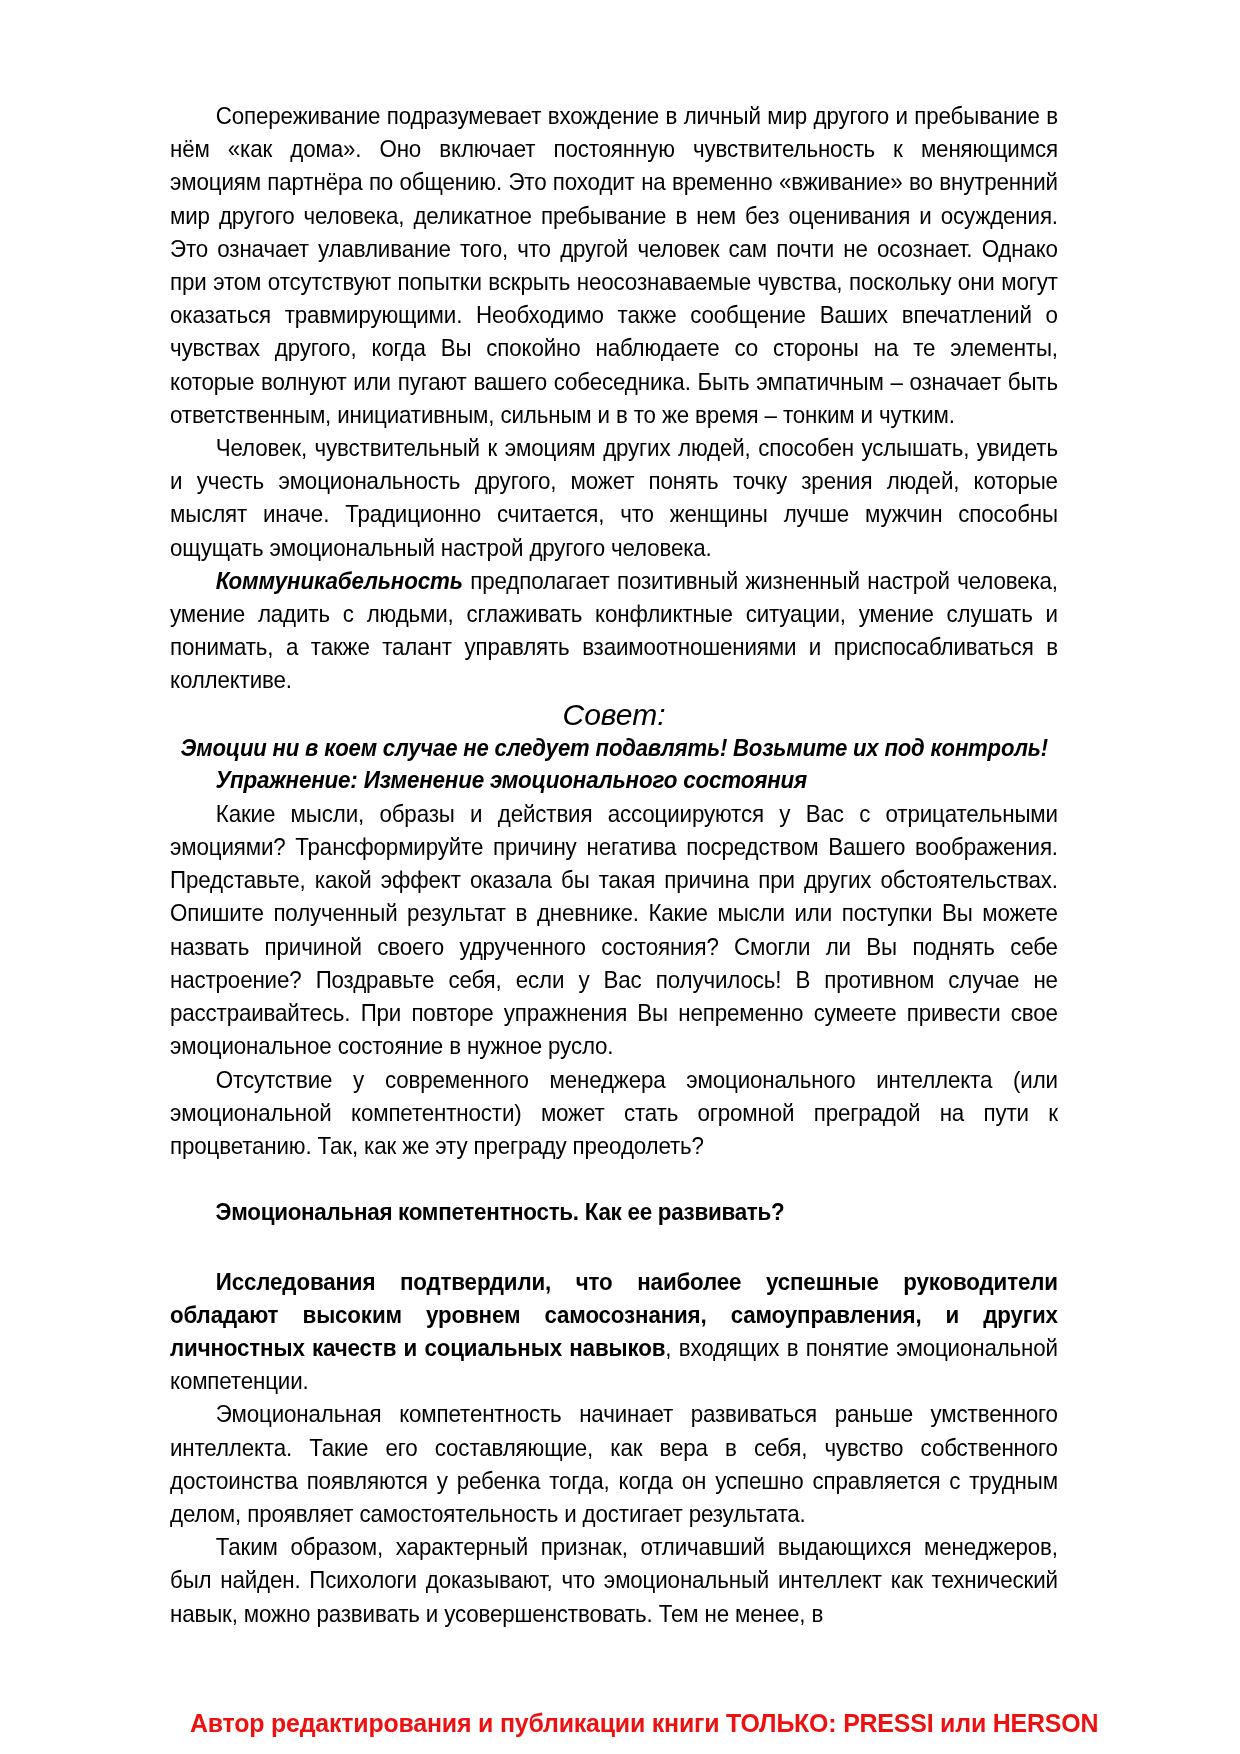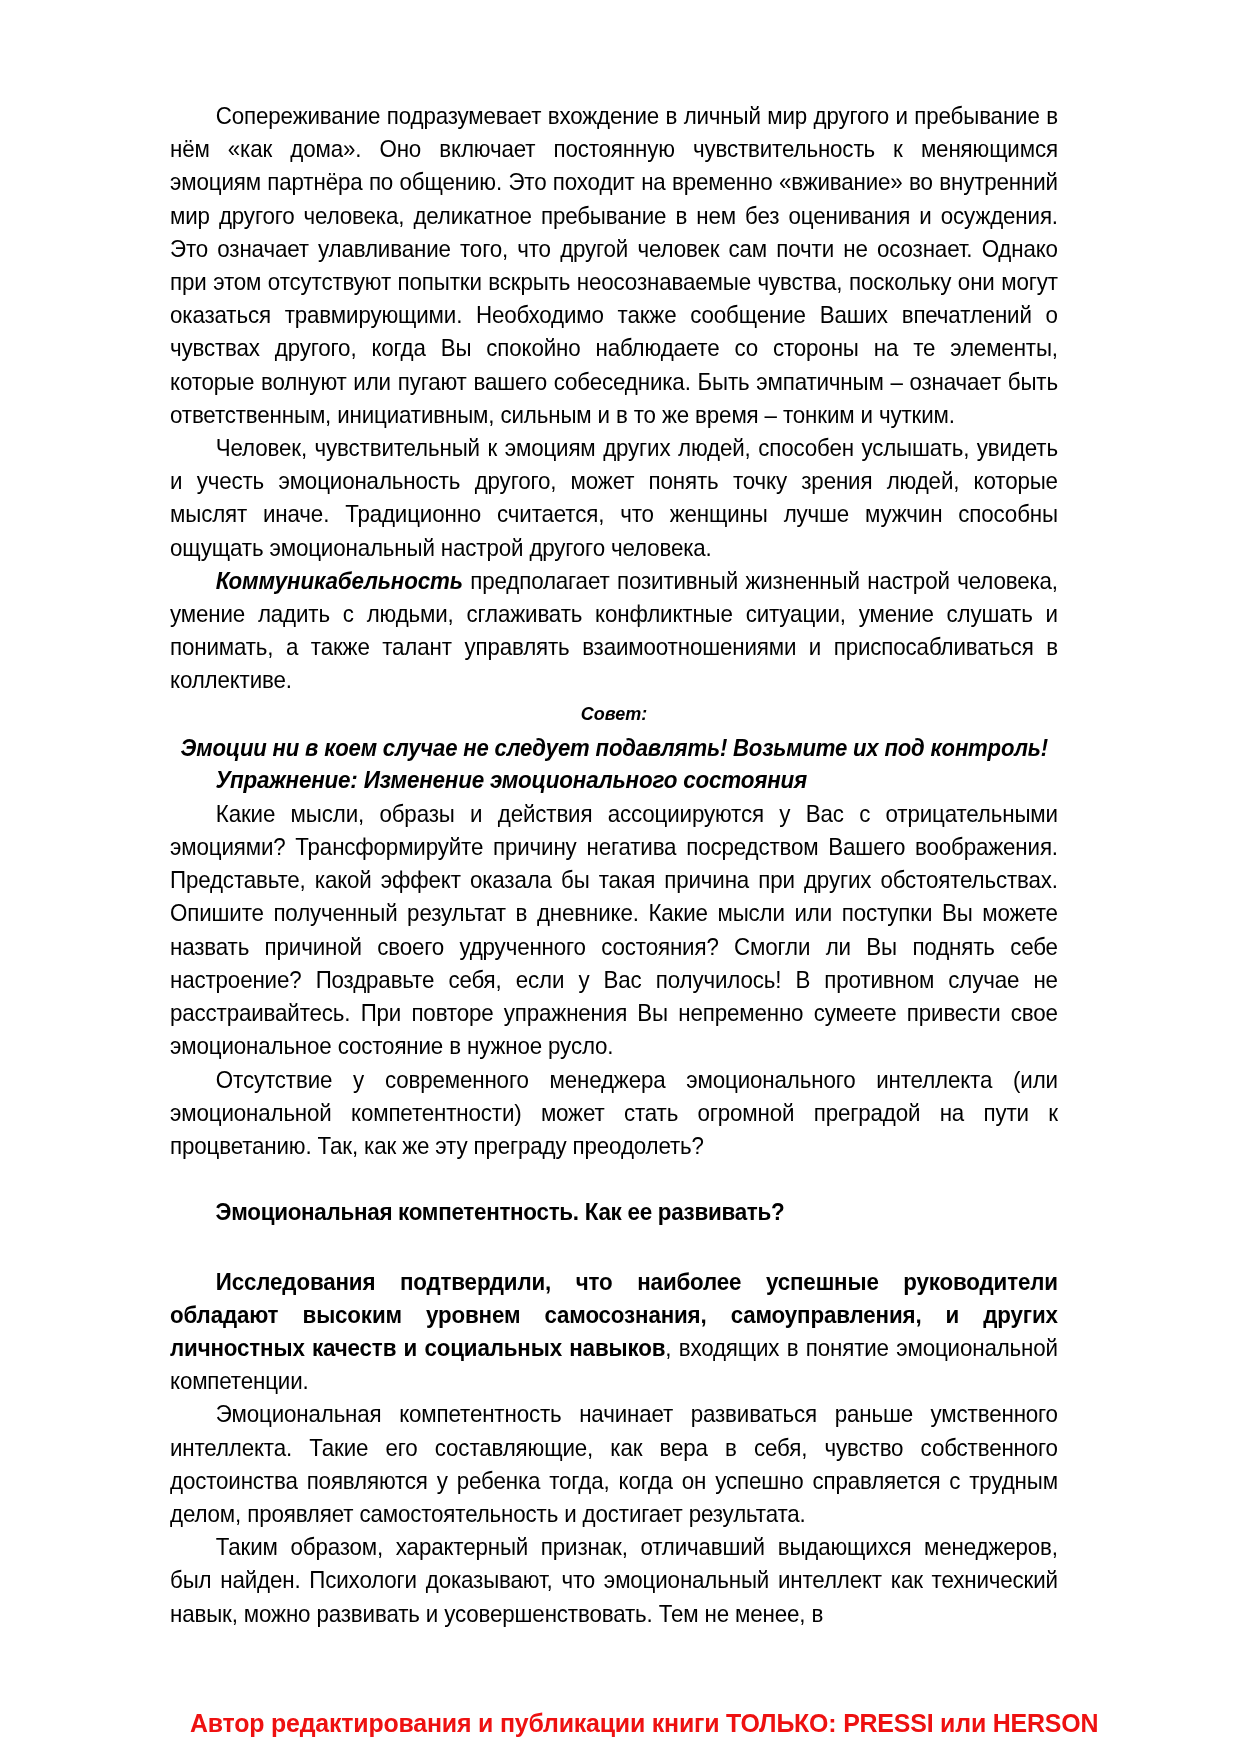--- a/index.html
+++ b/index.html
@@ -68,23 +68,23 @@
     line-height: 33.4px;
     letter-spacing: -0.2px;
     transform: scaleX(0.93);
     transform-origin: center top;
     width: 107.5%;
     margin-left: -3.75%;
   }
 
   .advice-lead {
     text-align: center;
-    font-weight: bold;
+    font-weight: normal;
     font-style: italic;
-    font-size: 18px;
+    font-size: 30px;
     line-height: 33.4px;
   }
 
   
   .sub-head {
     font-weight: bold;
     font-style: italic;
     font-size: 23.6px;
     line-height: 33.4px;
     text-indent: 48px;

